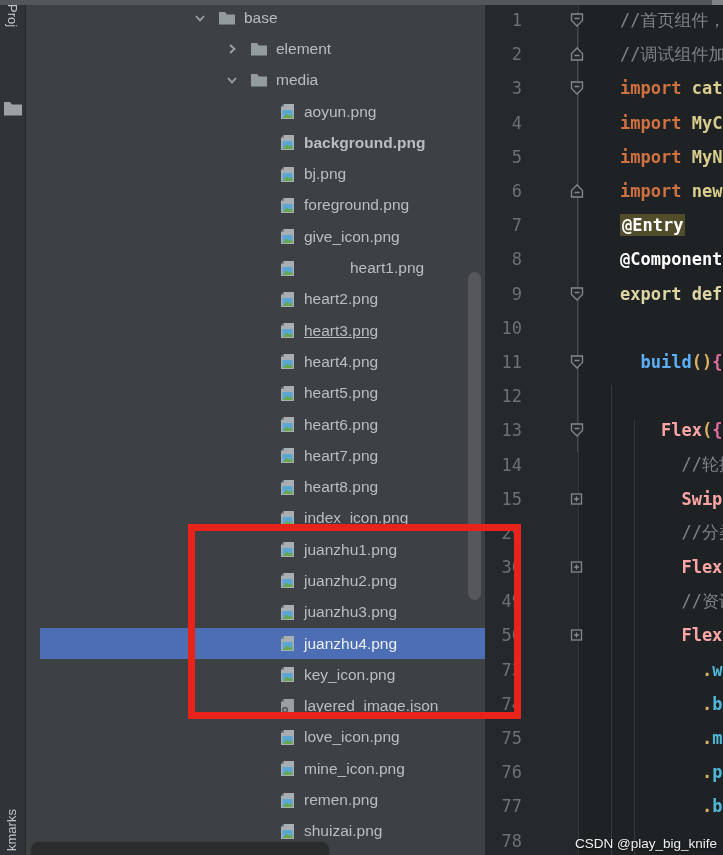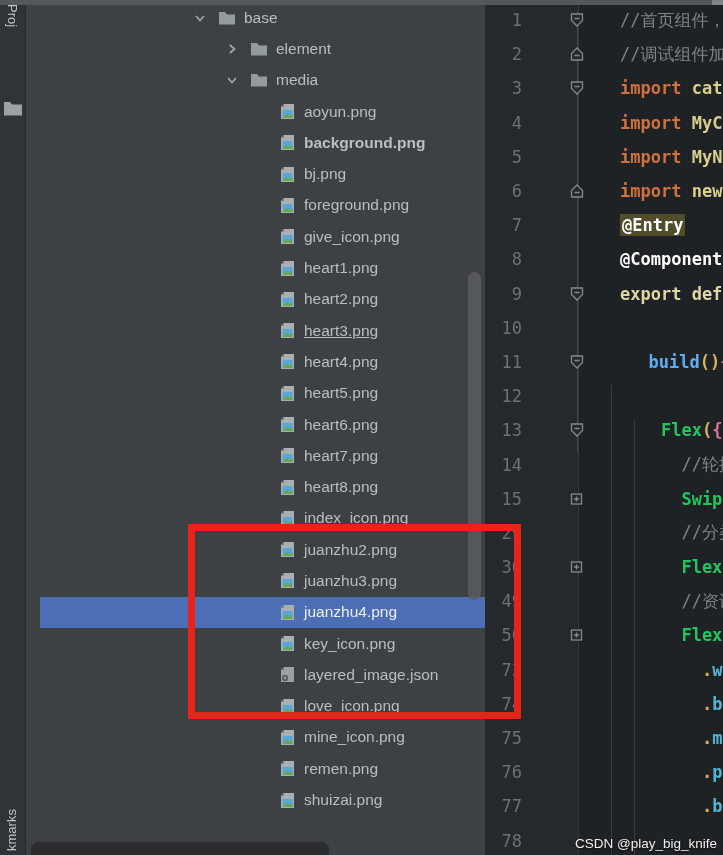--- a/index.html
+++ b/index.html
@@ -42,22 +42,22 @@
         font-weight:400;flex:0 0 auto;}
   .fold{position:absolute;left:84px;top:50%;transform:translateY(-50%);width:15px;height:15px;
         display:flex;align-items:center;justify-content:center;z-index:3;}
   .codeline{margin-left:98px;flex:0 0 auto;}
   .c-cm{color:#7e838a;font-weight:400;}
   .c-kw{color:#cf7140;}
   .c-nm{color:#d9ce8d;}
   .c-dec{color:#ffffff;}
   .c-hl{background:#514d2a;padding:1px 2px;}
   .c-exp{color:#ddd6a3;}
-  .c-fn{color:#5caef7;margin-left:8px;}
-  .c-comp{color:#22c55e;text-align:center;}
+  .c-fn{color:#5caef7;}
+  .c-comp{color:#fca5a5;text-align:center;}
   .c-par{color:#d8b263;}
   .c-brc{color:#e2709b;}
   .c-dot{color:#d8b263;}
   .c-mth{color:#4fb8d8;}
 
   
   .red-box{position:absolute;left:188px;top:524px;width:333px;height:195px;box-sizing:border-box;
            border:7px solid #e8231a;z-index:50;pointer-events:none;}
   .watermark{position:absolute;left:575px;top:836px;z-index:55;color:#f0f0f0;font-size:13.5px;
              text-shadow:0 1px 2px rgba(0,0,0,.6);white-space:nowrap;}
@@ -172,21 +172,21 @@
           <span class="ticon">
             <svg width="17" height="17" viewBox="0 0 17 17">
               <path d="M5 1 h10 v15 H2 V4 z" fill="#a9aeb2"></path>
               <path d="M5 1 L2 4 h3 z" fill="#7c8185"></path>
               <rect x="3.5" y="7" width="10" height="8" fill="#5aa7d5"></rect>
               <path d="M3.5 15 l4.5 -4.5 3 2.5 2.5 -2 v4 z" fill="#69a74f"></path>
             </svg>
           </span>
           <span>give_icon.png</span>
         </div>
-        <div class="trow" style="padding-left: 238px;">
+        <div class="trow" style="padding-left: 238px; gap: 46px;">
           <span class="ticon">
             <svg width="17" height="17" viewBox="0 0 17 17">
               <path d="M5 1 h10 v15 H2 V4 z" fill="#a9aeb2"></path>
               <path d="M5 1 L2 4 h3 z" fill="#7c8185"></path>
               <rect x="3.5" y="7" width="10" height="8" fill="#5aa7d5"></rect>
               <path d="M3.5 15 l4.5 -4.5 3 2.5 2.5 -2 v4 z" fill="#69a74f"></path>
             </svg>
           </span>
           <span>heart1.png</span>
         </div>
@@ -270,20 +270,31 @@
         <div class="trow" style="padding-left: 238px;">
           <span class="ticon">
             <svg width="17" height="17" viewBox="0 0 17 17">
               <path d="M5 1 h10 v15 H2 V4 z" fill="#a9aeb2"></path>
               <path d="M5 1 L2 4 h3 z" fill="#7c8185"></path>
               <rect x="3.5" y="7" width="10" height="8" fill="#5aa7d5"></rect>
               <path d="M3.5 15 l4.5 -4.5 3 2.5 2.5 -2 v4 z" fill="#69a74f"></path>
             </svg>
           </span>
           <span>index_icon.png</span>
+        </div>
+        <div class="trow" style="padding-left: 238px;">
+          <span class="ticon">
+            <svg width="17" height="17" viewBox="0 0 17 17">
+              <path d="M5 1 h10 v15 H2 V4 z" fill="#a9aeb2"></path>
+              <path d="M5 1 L2 4 h3 z" fill="#7c8185"></path>
+              <rect x="3.5" y="7" width="10" height="8" fill="#5aa7d5"></rect>
+              <path d="M3.5 15 l4.5 -4.5 3 2.5 2.5 -2 v4 z" fill="#69a74f"></path>
+            </svg>
+          </span>
+          <span>juanzhu1.png</span>
         </div>
         <div class="trow" style="padding-left: 238px;">
           <span class="ticon">
             <svg width="17" height="17" viewBox="0 0 17 17">
               <path d="M5 1 h10 v15 H2 V4 z" fill="#a9aeb2"></path>
               <path d="M5 1 L2 4 h3 z" fill="#7c8185"></path>
               <rect x="3.5" y="7" width="10" height="8" fill="#5aa7d5"></rect>
               <path d="M3.5 15 l4.5 -4.5 3 2.5 2.5 -2 v4 z" fill="#69a74f"></path>
             </svg>
           </span>

